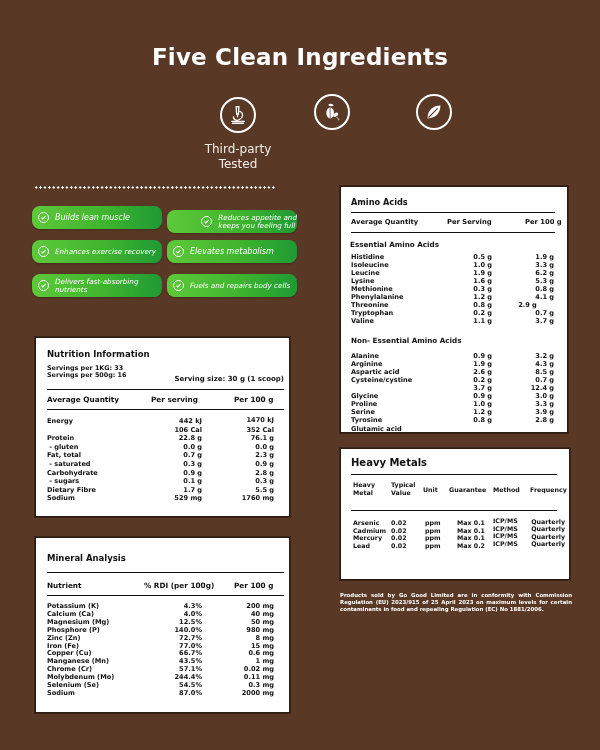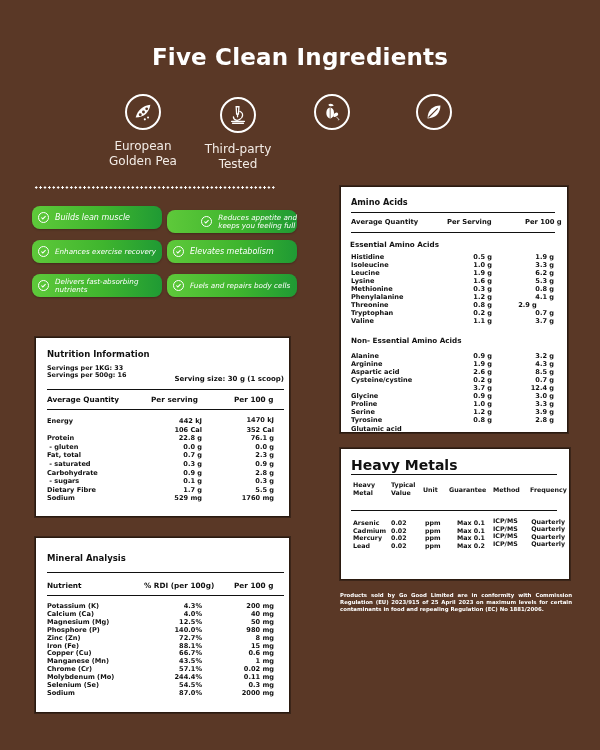--- a/index.html
+++ b/index.html
@@ -59,36 +59,20 @@
     position: absolute; left: 340px; top: 592px; width: 232px;
     color: #fff; font-size: 5.4px; font-weight: bold; line-height: 7px; text-align: justify;
   }
 </style>
 </head>
 <body>
 
 <div class="title">Five Clean Ingredients</div>
 
 <div class="features">
-  <div class="feature" style="left:83px;">
-    <div class="icon">
-      <svg viewBox="0 0 24 24" fill="none" stroke="#fff" stroke-width="1.6">
-        <path d="M4 18 C 6 10, 12 5, 20 4 C 19 12, 13 18, 4 18 Z" fill="#fff" stroke="none"></path>
-        <circle cx="9" cy="15" r="1.6" fill="#5a3826" stroke="none"></circle>
-        <circle cx="12.5" cy="12" r="1.6" fill="#5a3826" stroke="none"></circle>
-        <circle cx="16" cy="8.5" r="1.5" fill="#5a3826" stroke="none"></circle>
-        <circle cx="14" cy="20" r="1.2" fill="#fff" stroke="none"></circle>
-        <circle cx="17.5" cy="18" r="1.1" fill="#fff" stroke="none"></circle>
-      </svg>
-    </div>
-    <div class="label">
-      <div>European</div>
-      <div>Golden Pea</div>
-    </div>
-  </div>
   <div class="feature" style="left:178px; top:3px;">
     <div class="icon">
       <svg viewBox="0 0 24 24" fill="none" stroke="#fff" stroke-width="1.4" stroke-linecap="round">
         <path d="M10 3 L13 3 L12.5 11 L10.5 11 Z"></path>
         <path d="M11.5 11 L11.5 14"></path>
         <path d="M7 14 C 7 18, 12 19, 15 16"></path>
         <path d="M14 8 C 17 9, 18 12, 16 15"></path>
         <path d="M5 19 L19 19"></path>
         <path d="M6 21 L18 21"></path>
       </svg>
@@ -278,21 +262,21 @@
         <div class="row r" style="left:110px; width:56px; top:87.7px;">140.0%</div>
         <div class="row r" style="left:180px; width:58px; top:87.7px;">980 mg</div>
       </div>
       <div>
         <div class="row" style="left:11px; top:95.6px;">Zinc (Zn)</div>
         <div class="row r" style="left:110px; width:56px; top:95.6px;">72.7%</div>
         <div class="row r" style="left:180px; width:58px; top:95.6px;">8 mg</div>
       </div>
       <div>
         <div class="row" style="left:11px; top:103.5px;">Iron (Fe)</div>
-        <div class="row r" style="left:110px; width:56px; top:103.5px;">88.1%</div>
+        <div class="row r" style="left:110px; width:56px; top:103.5px;">77.0%</div>
         <div class="row r" style="left:180px; width:58px; top:103.5px;">15 mg</div>
       </div>
       <div>
         <div class="row" style="left:11px; top:111.4px;">Copper (Cu)</div>
         <div class="row r" style="left:110px; width:56px; top:111.4px;">66.7%</div>
         <div class="row r" style="left:180px; width:58px; top:111.4px;">0.6 mg</div>
       </div>
       <div>
         <div class="row" style="left:11px; top:119.30000000000001px;">Manganese (Mn)</div>
         <div class="row r" style="left:110px; width:56px; top:119.30000000000001px;">43.5%</div>
@@ -420,21 +404,21 @@
       </div>
       <div>
         <div class="row" style="left:10px; top:229px;">Tyrosine</div>
         <div class="row r" style="left:100px; width:51px; top:229px;">0.8 g</div>
         <div class="row r" style="left:160px; width:53px; top:229px;">2.8 g</div>
       </div>
     </div>
 </div>
 
 <div class="panel" style="left:340px; top:448px; width:230px; height:132px;">
-  <div class="txt" style="left:10px; top:8px; font-size:14px;">Heavy Metals</div>
+  <div class="txt" style="left:10px; top:8px; font-size:10px;">Heavy Metals</div>
   <div class="rule" style="left:10px; right:12px; top:25px;"></div>
   <div id="hm-headers">
       <div class="txt" style="left:12px; top:32px; font-size:6.3px; line-height:8px;">Heavy</div>
       <div class="txt" style="left:12px; top:40px; font-size:6.3px; line-height:8px;">Metal</div>
       <div class="txt" style="left:50px; top:32px; font-size:6.3px; line-height:8px;">Typical</div>
       <div class="txt" style="left:50px; top:40px; font-size:6.3px; line-height:8px;">Value</div>
       <div class="txt" style="left:82px; top:37px; font-size:6.3px; line-height:8px;">Unit</div>
       <div class="txt" style="left:108px; top:37px; font-size:6.3px; line-height:8px;">Guarantee</div>
       <div class="txt" style="left:152px; top:37px; font-size:6.3px; line-height:8px;">Method</div>
       <div class="txt" style="left:189px; top:37px; font-size:6.3px; line-height:8px;">Frequency</div>

